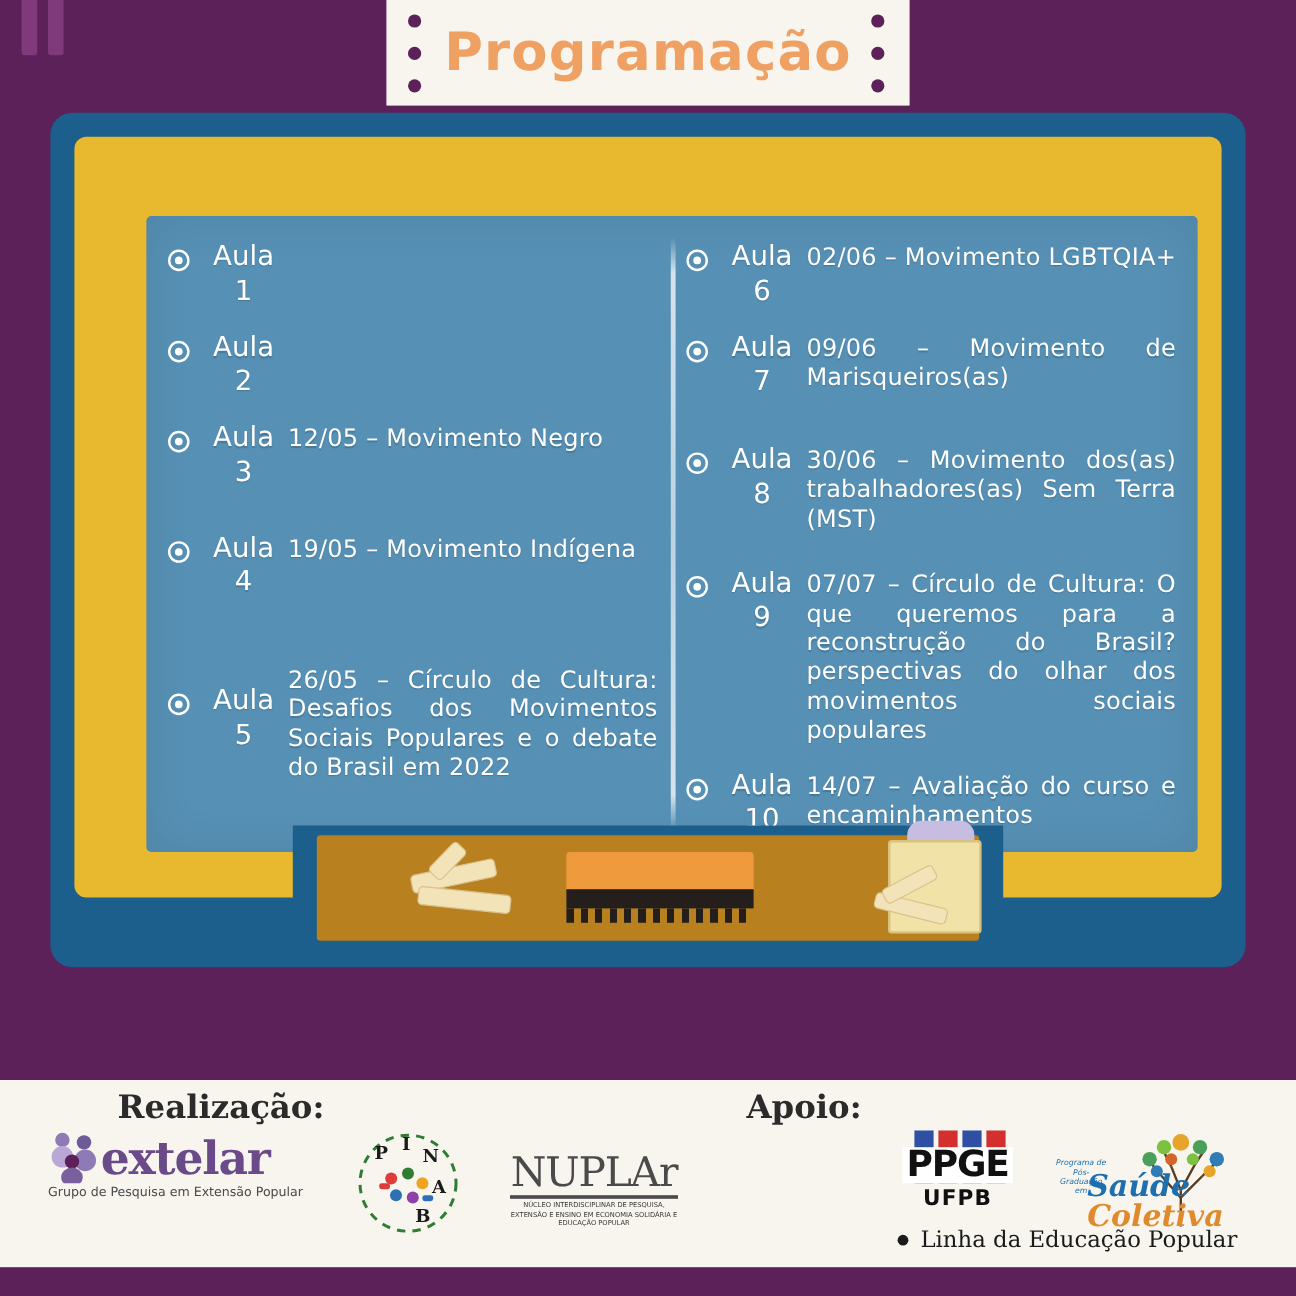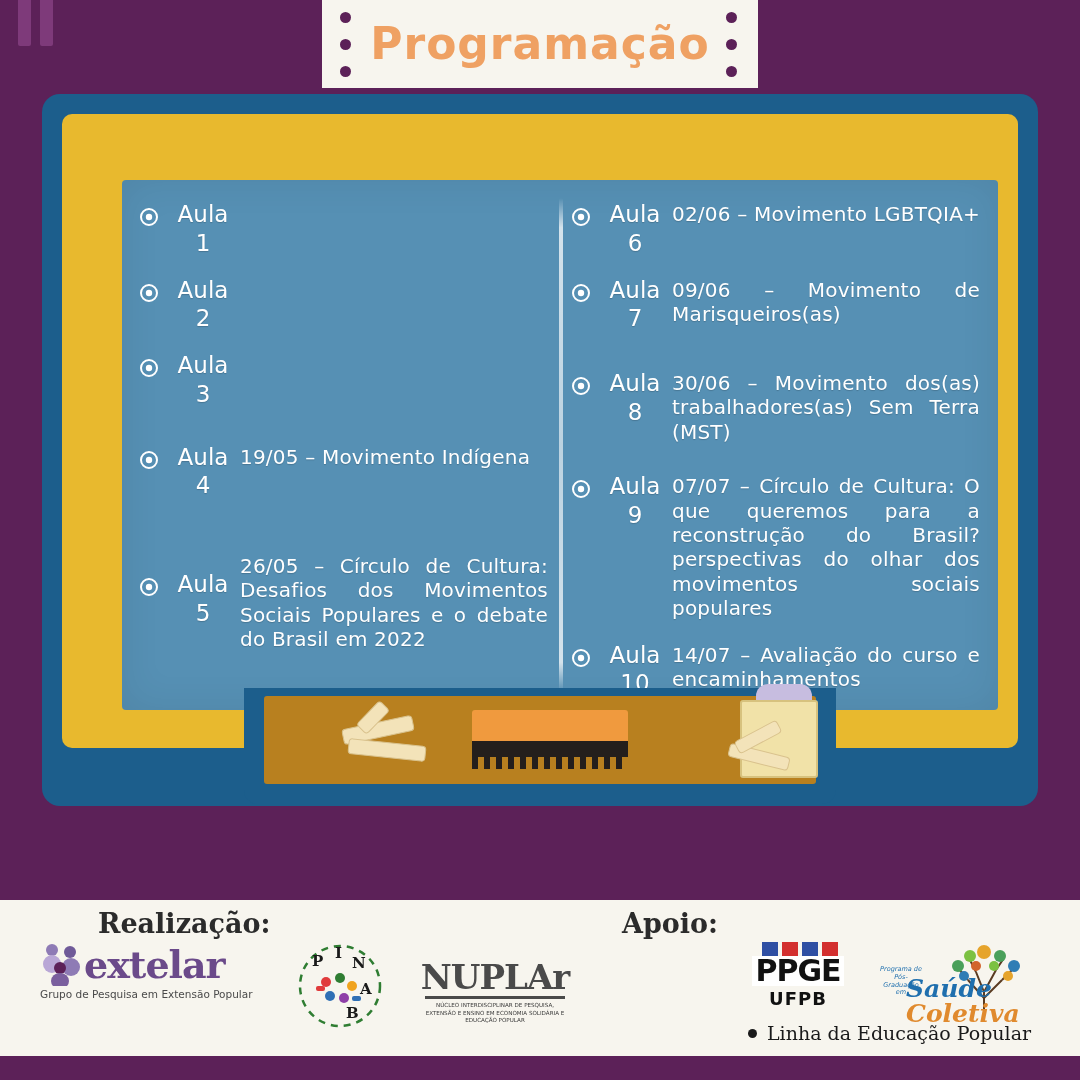--- a/index.html
+++ b/index.html
@@ -261,21 +261,21 @@
 
   
   .nuplar {
     position: absolute;
     left: 420px; top: 60px;
     width: 150px;
     text-align: center;
   }
   .nuplar-word {
     font-family: "DejaVu Serif", serif;
-    font-weight: bold;
+    font-weight: normal;
     font-size: 34px;
     color: #4a4a4a;
     letter-spacing: -1px;
     line-height: 1;
   }
   .nuplar-rule {
     width: 140px; height: 3px;
     background: #4a4a4a;
     margin: 2px auto 3px;
   }
@@ -412,20 +412,21 @@
             <span class="bullet">
               <svg width="22" height="22" viewBox="0 0 22 22">
                   <circle cx="11" cy="11" r="8" fill="none" stroke="#ffffff" stroke-width="2"></circle>
                   <circle cx="11" cy="11" r="3.2" fill="#ffffff"></circle>
                 </svg>
             </span>
             <span class="aula">
               <span>Aula</span>
               <span class="num">3</span>
             </span>
+            <span class="desc">12/05 – Movimento Negro</span>
           </div>
 
           <div class="lesson" style="margin-bottom:52px">
             <span class="bullet">
               <svg width="22" height="22" viewBox="0 0 22 22">
                   <circle cx="11" cy="11" r="8" fill="none" stroke="#ffffff" stroke-width="2"></circle>
                   <circle cx="11" cy="11" r="3.2" fill="#ffffff"></circle>
                 </svg>
             </span>
             <span class="aula">

